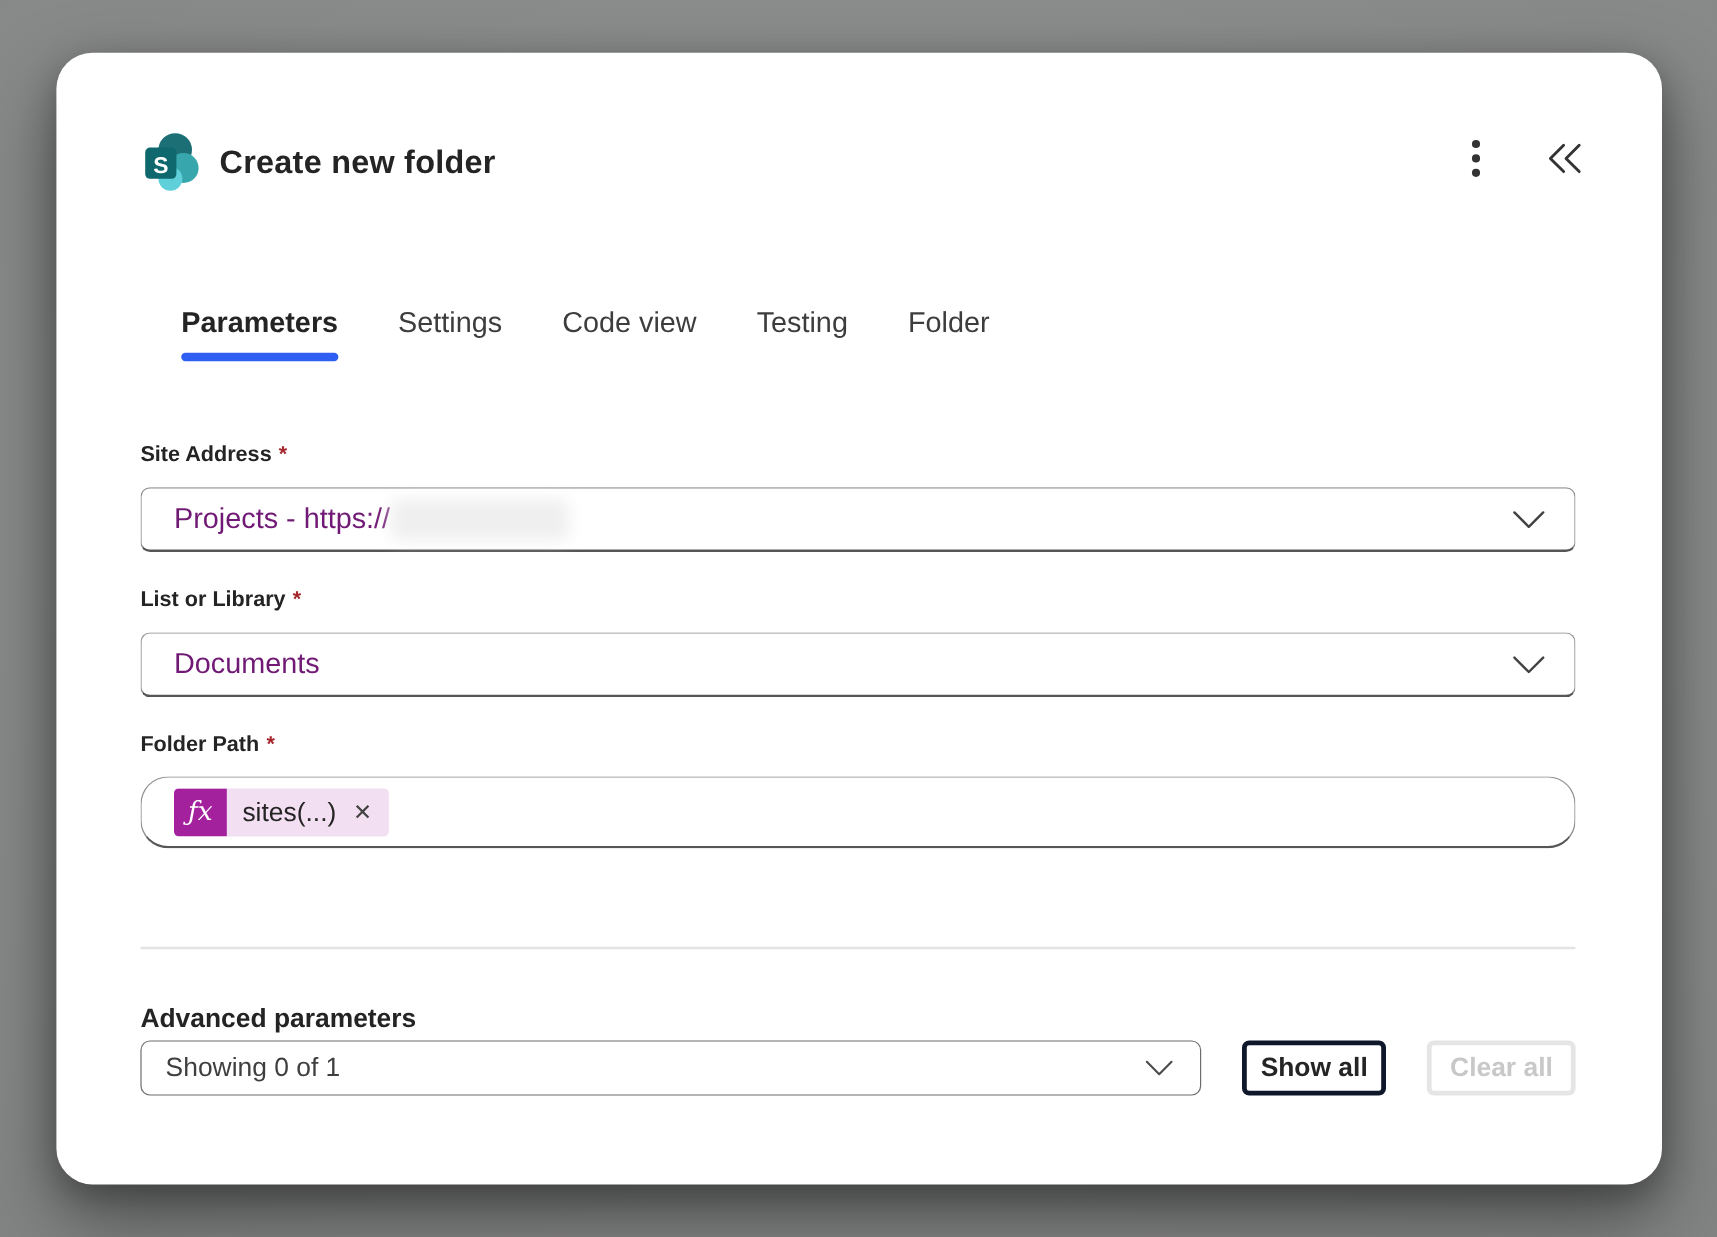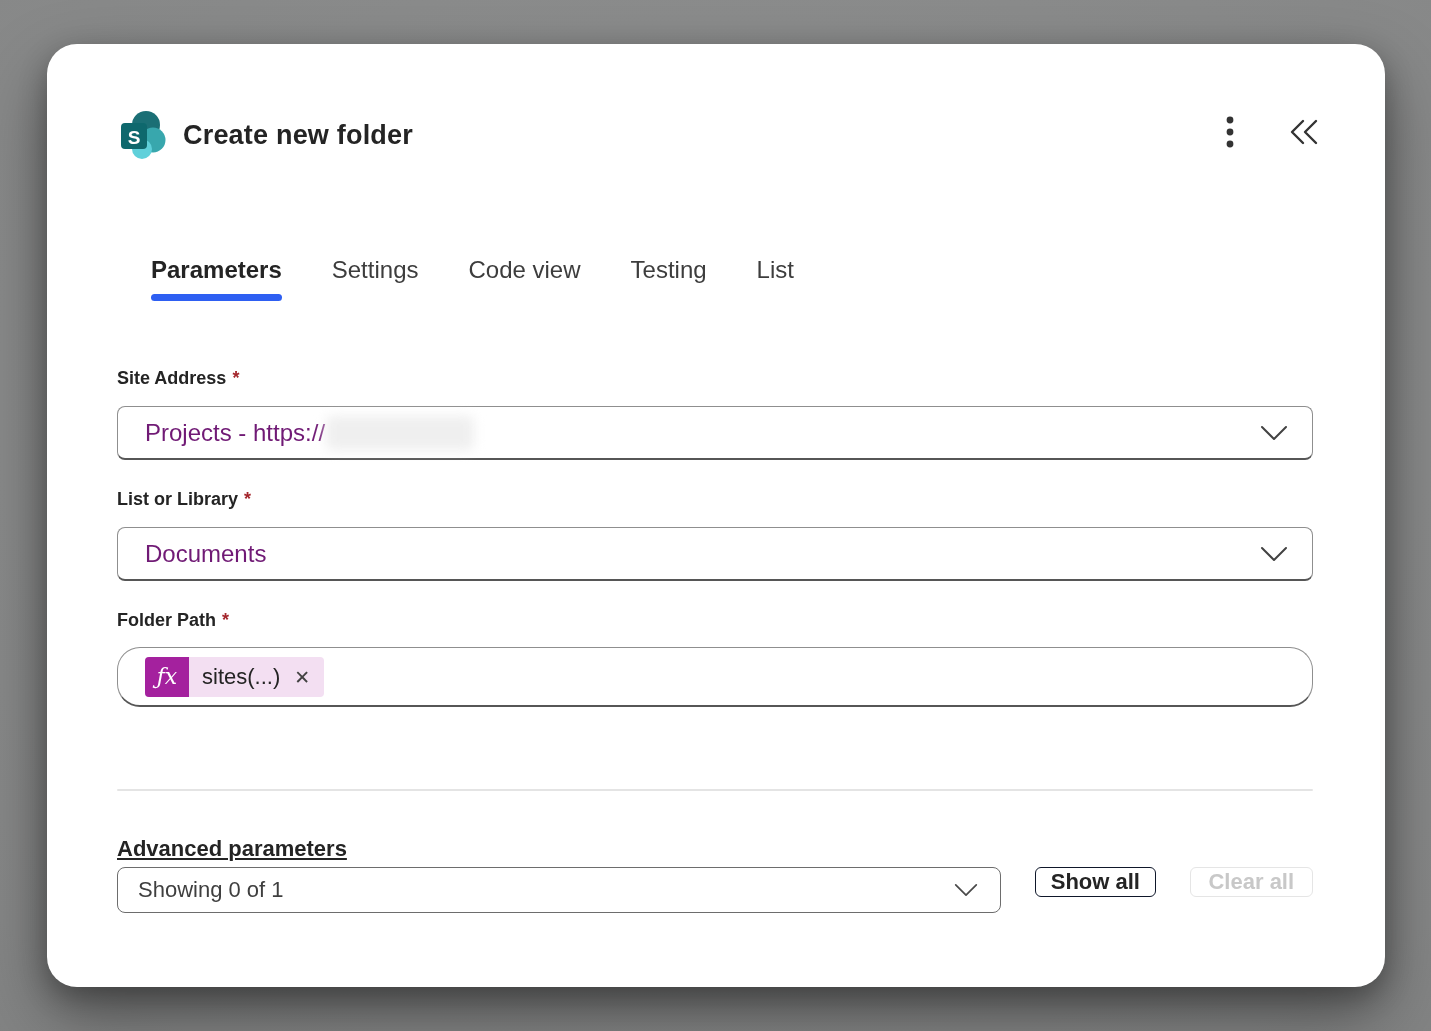--- a/index.html
+++ b/index.html
@@ -69,29 +69,29 @@
     color:#fff; display:flex; align-items:center; justify-content:center;
     font-family:"DejaVu Serif",serif; font-style:italic; font-size:22px;
   }
   .token-label { font-size:22px; color:#242424; padding:0 10px 0 13px; }
   .token-dismiss {
     font-size:19px; color:#424242; padding:0 14px 0 4px; cursor:pointer;
     font-family:"DejaVu Sans",sans-serif;
   }
   .divider { position:absolute; left:70px; top:745px; width:1196px; height:2px; background:#e4e4e4; border-radius:1px; }
   
-  .adv-label { position:absolute; left:70px; top:792px; font-size:22px; font-weight:600; color:#242424;text-decoration:underline; }
+  .adv-label { position:absolute; left:70px; top:792px; font-size:22px; font-weight:600; color:#242424; }
   .adv-row { position:absolute; left:70px; top:823px; width:1196px; height:46px; display:flex; gap:34px; }
   .adv-dropdown {
     width:909px; height:46px; border:1.5px solid #6d6d6d; border-radius:8px;
     display:flex; align-items:center; padding:0 22px 0 20px; cursor:pointer; background:#fff;
   }
   .adv-dropdown .value { font-size:22px; color:#3f3f3f; }
   .btn {
-    height:30px; border-radius:6px; background:#fff; border:1px solid #0f172a;
+    height:46px; border-radius:6px; background:#fff; border:4px solid #0f172a;
     font-size:22px; font-weight:600; color:#242424;
     display:flex; align-items:center; justify-content:center; cursor:pointer;
     font-family:"Liberation Sans","DejaVu Sans",sans-serif;
   }
   .btn-showall { width:124px; }
   .btn-clearall { width:127px; border-color:#e5e5e5; color:#c8c8c8; cursor:default; }
 </style>
 </head>
 <body style="--accent: #2e5ff2; --token-badge: #a4219e; --token-bg: #f3dff2;">
 
@@ -124,21 +124,21 @@
         <path d="M29 4 L18 15 L29 26"></path>
       </svg>
     </span>
   </div>
 
   <div class="tabs">
     <div class="tab active">Parameters</div>
     <div class="tab">Settings</div>
     <div class="tab">Code view</div>
     <div class="tab">Testing</div>
-    <div class="tab">List</div>
+    <div class="tab">Folder</div>
   </div>
 
   <div class="field-label" style="top:324px">
     <span>Site Address</span><span class="req">*</span>
   </div>
   <div class="field" style="top:362px">
     <span class="value">
       <span>Projects - https://</span>
         <span class="redacted"></span>
     </span>

